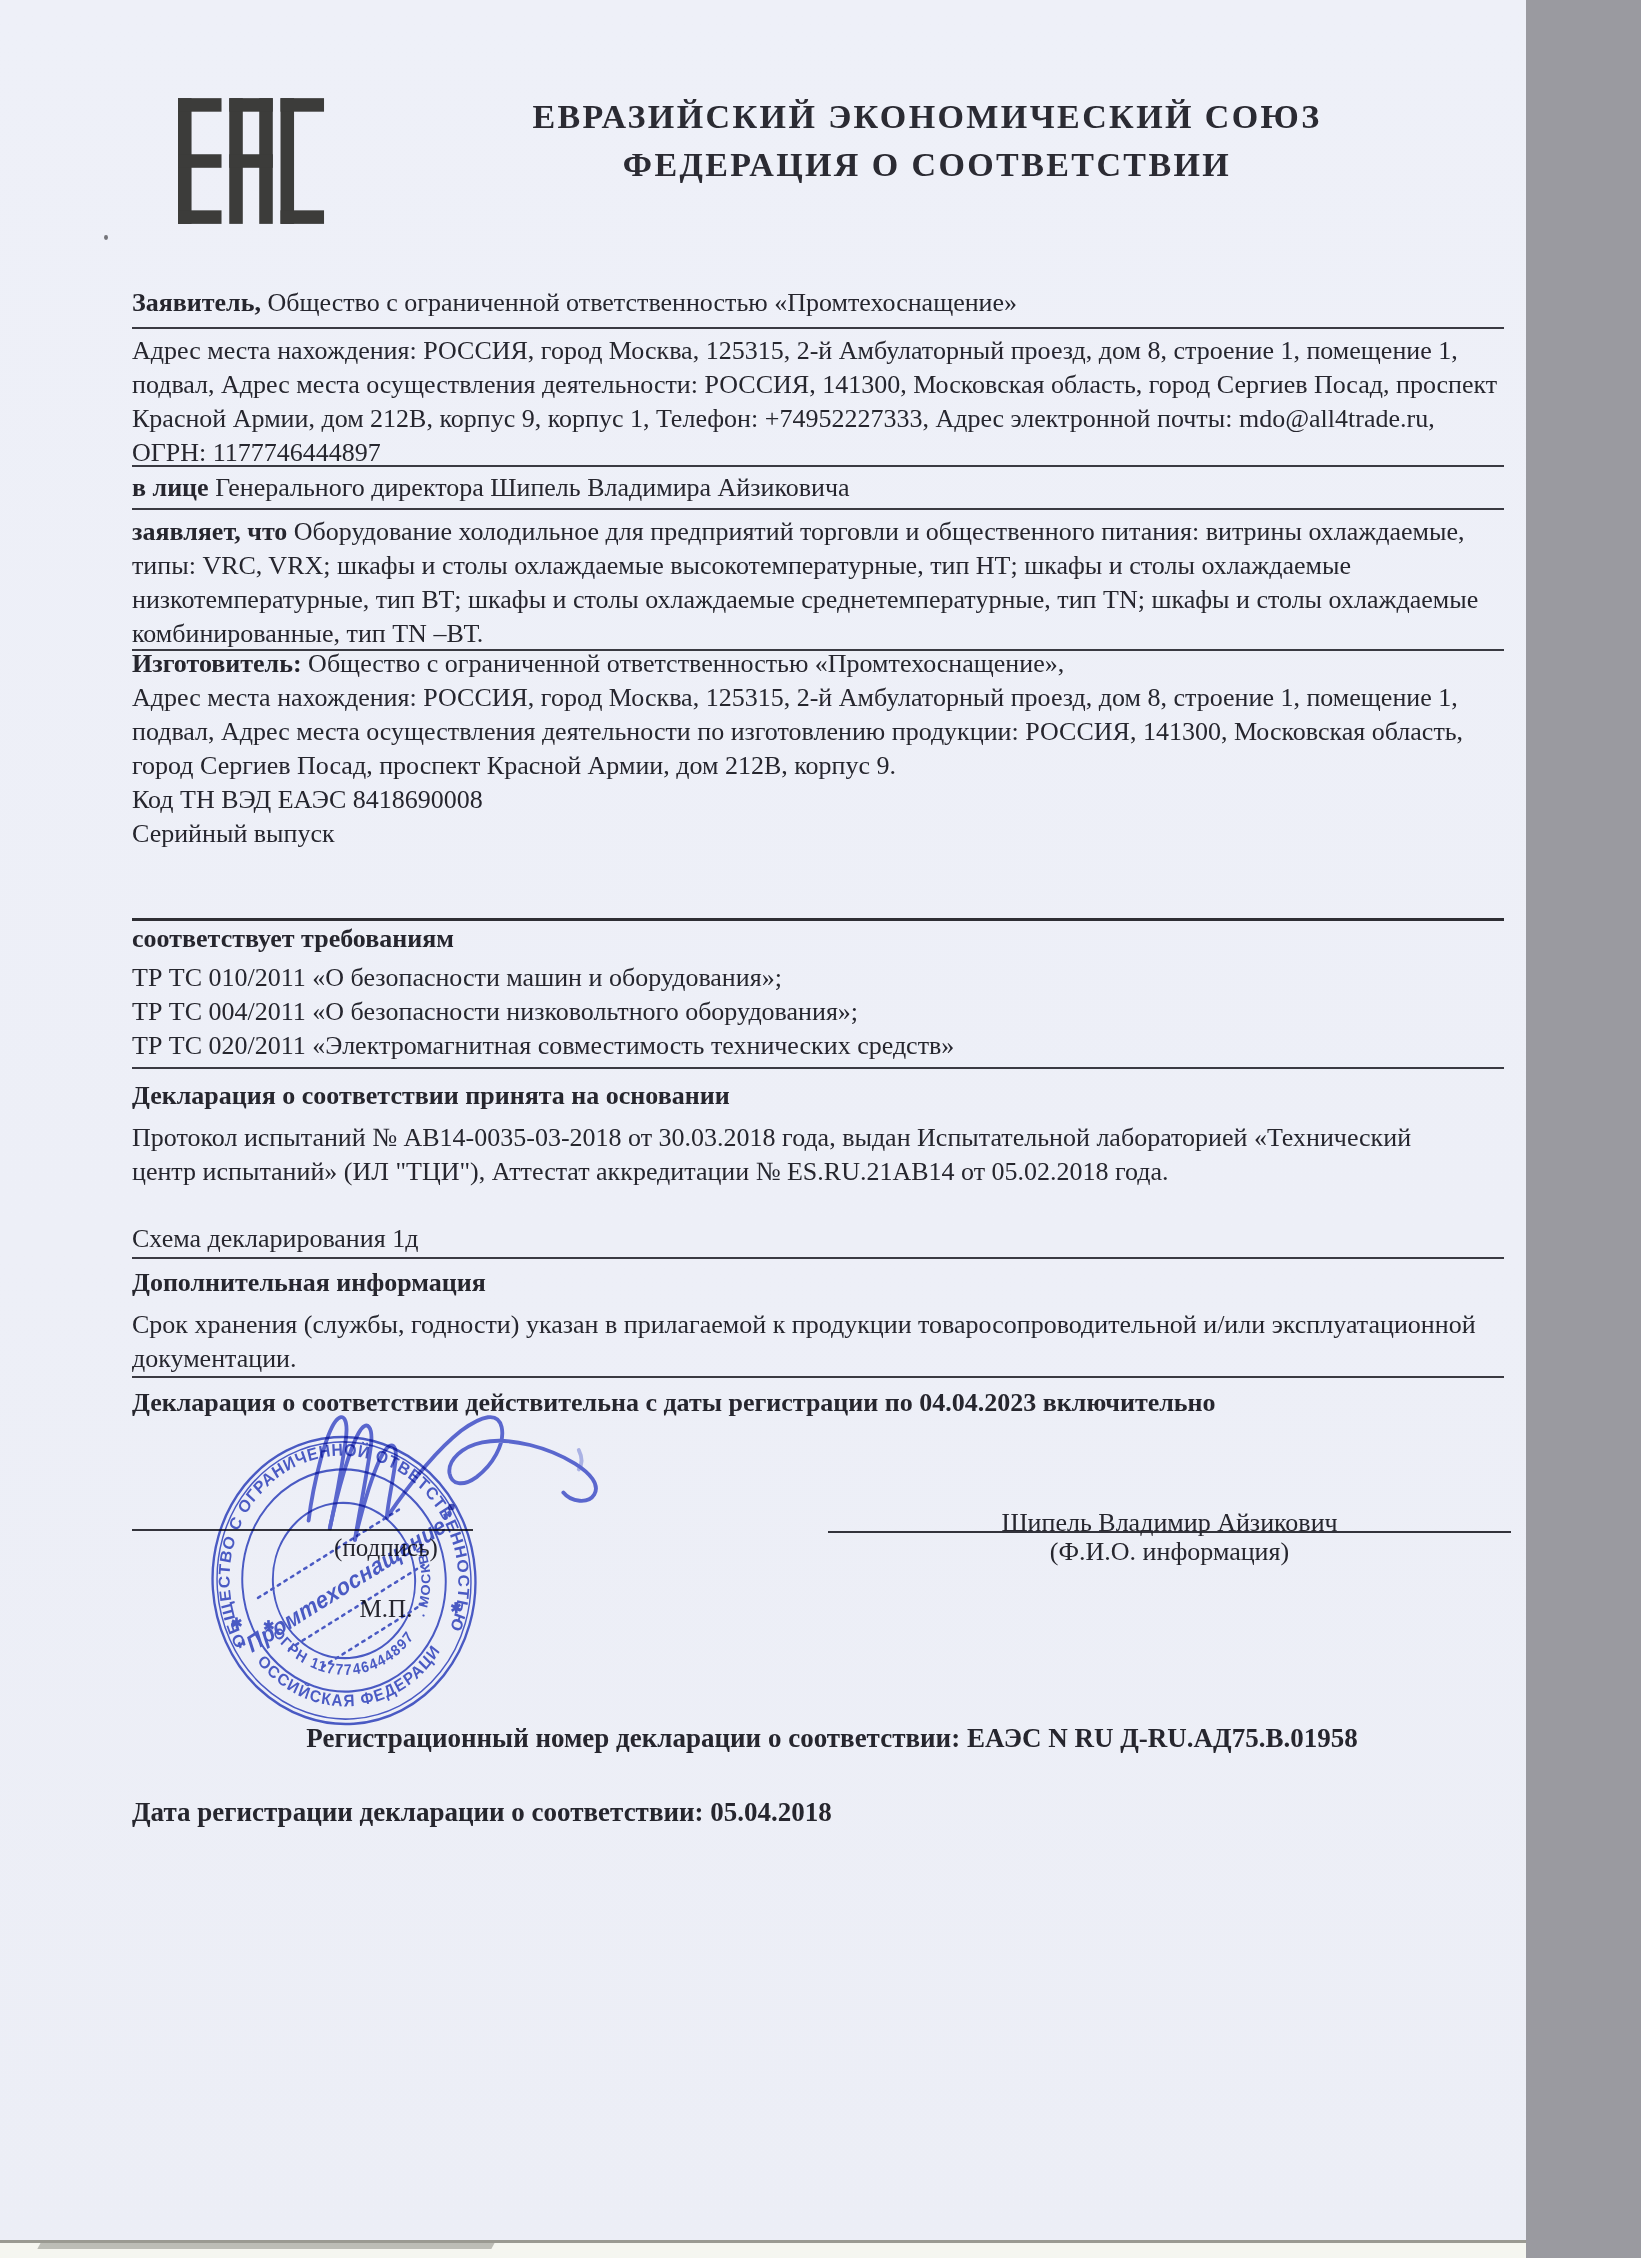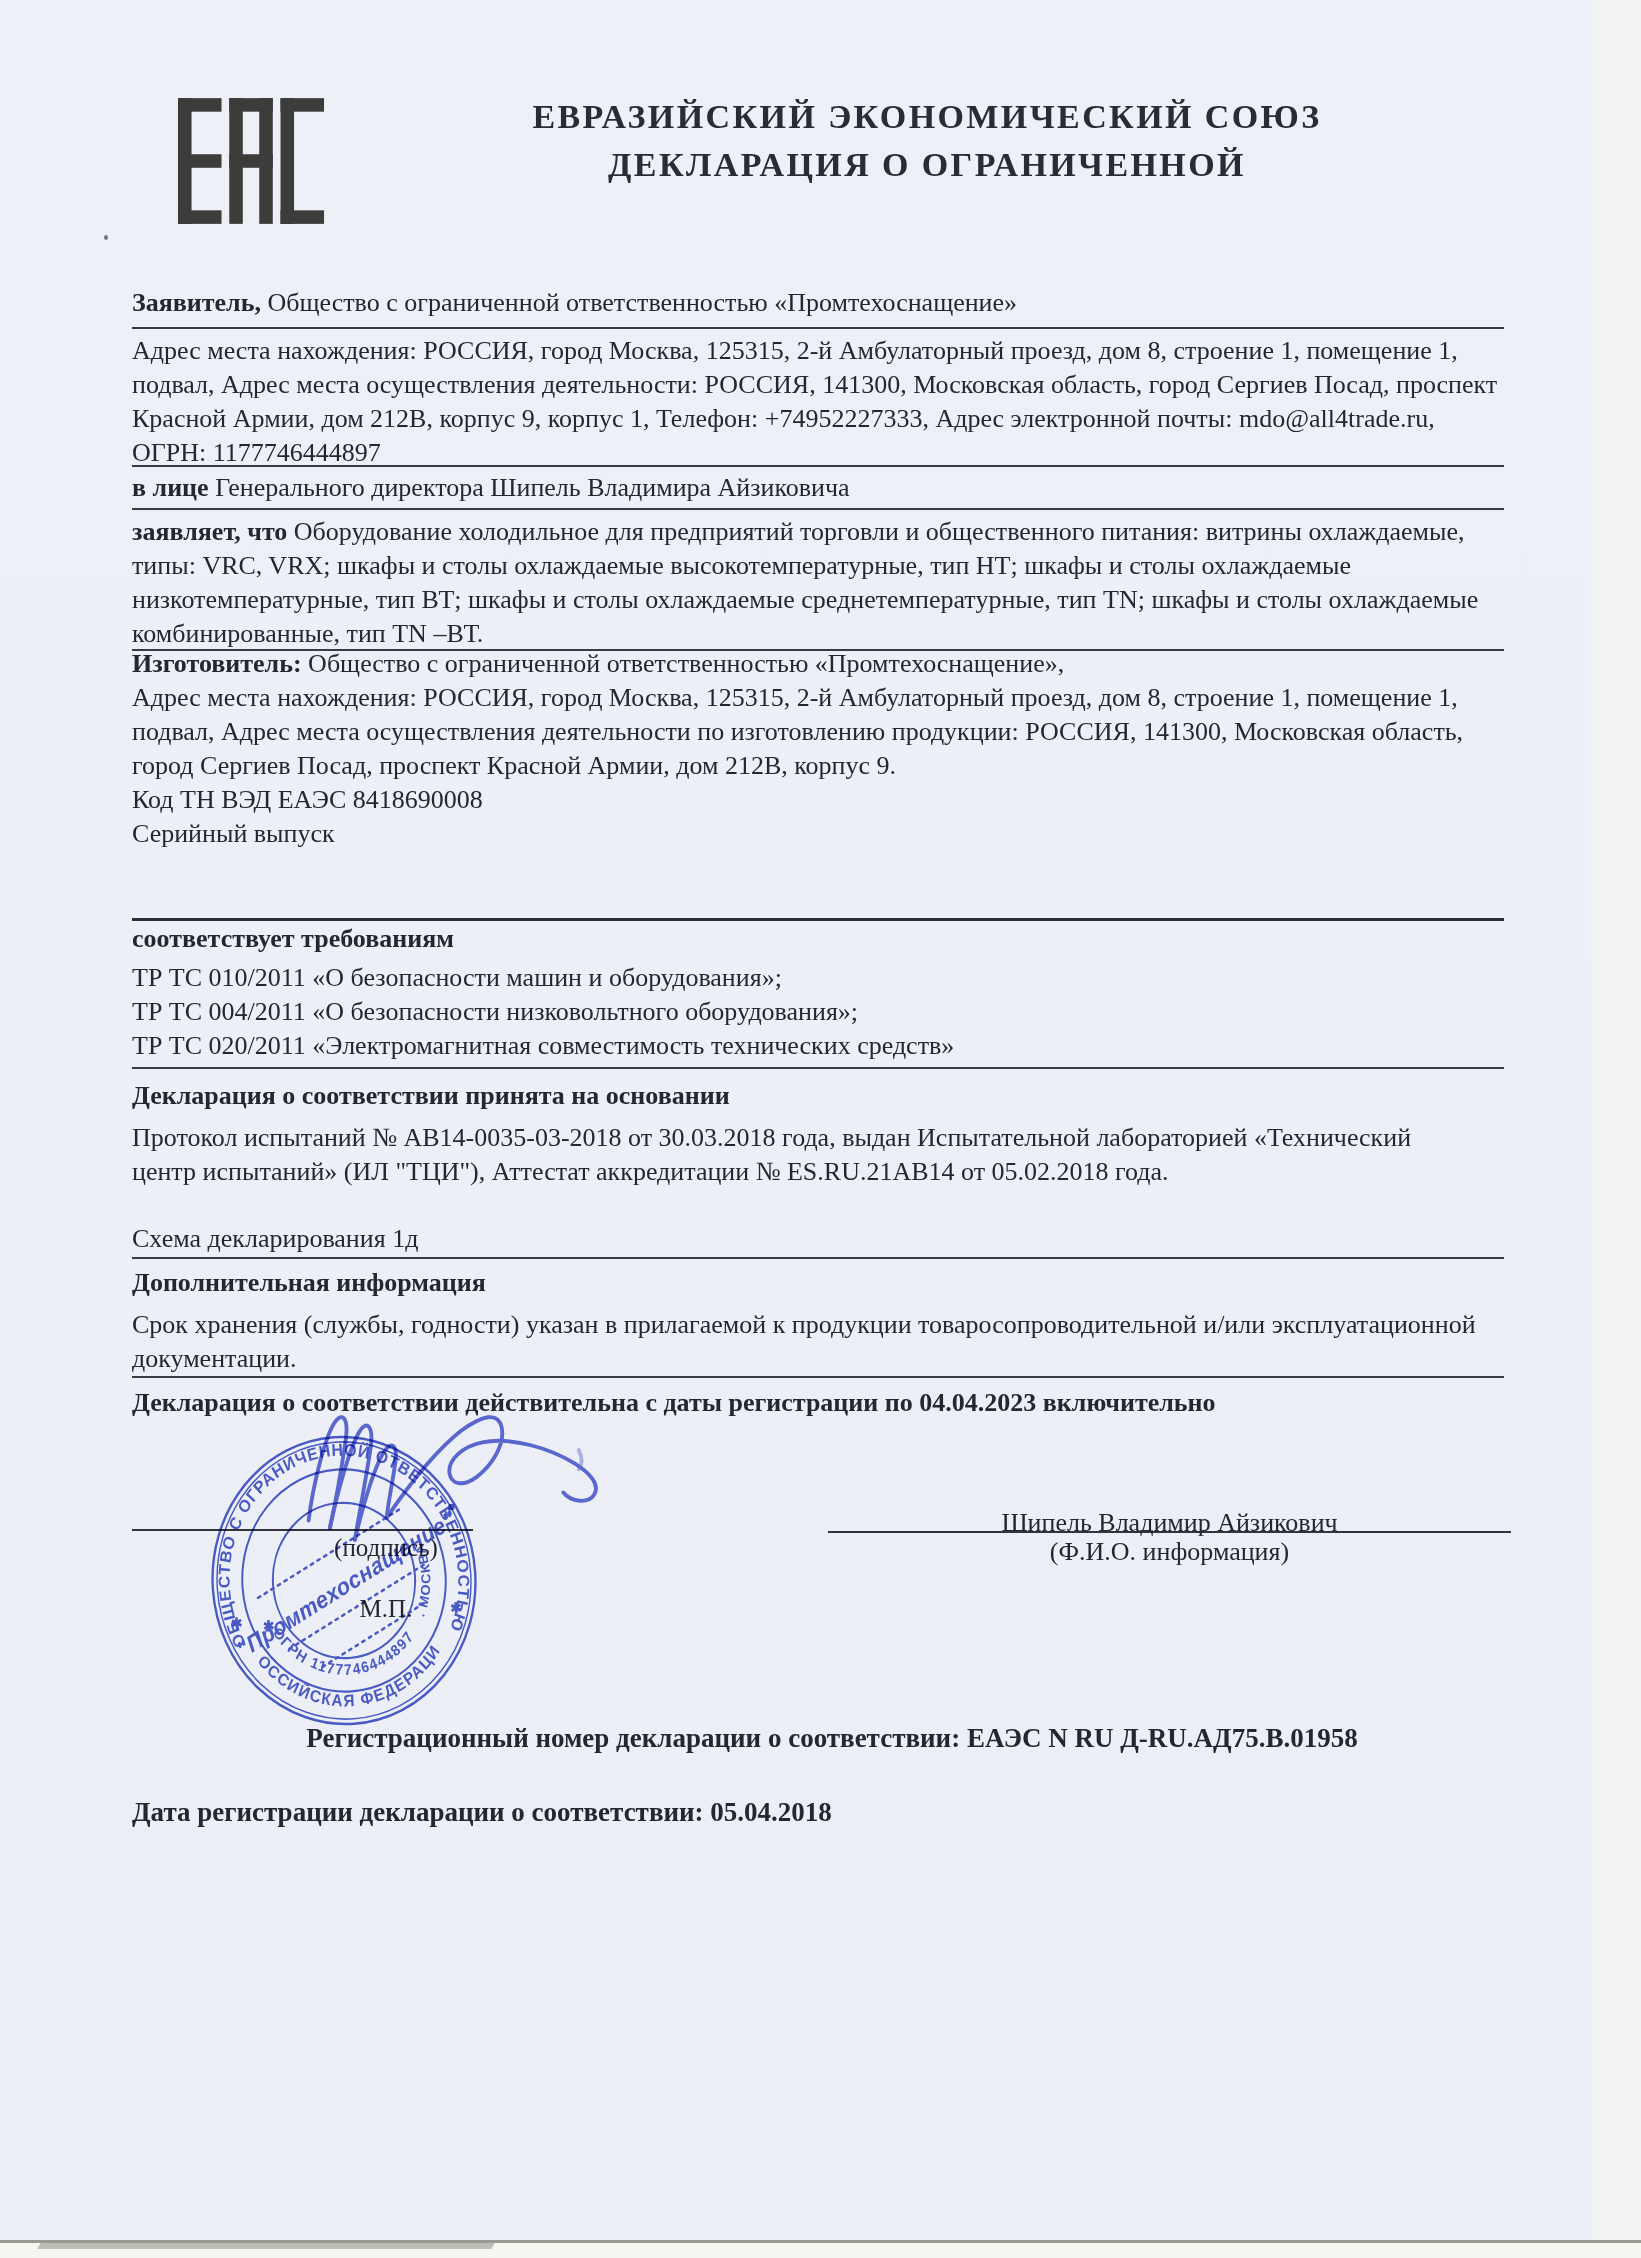--- a/index.html
+++ b/index.html
@@ -1,17 +1,17 @@
 <!DOCTYPE html>
 <html><head>
 <meta charset="utf-8">
 <style>
   html,body { margin:0; padding:0; background:#9a9aa0; }
   .page {
-    position:relative; width:1641px; height:2258px; overflow:hidden;
+    position:relative; width:1526px; height:2258px; overflow:hidden;
     background:linear-gradient(180deg,#eef0f8 0%,#edeff7 55%,#eceef6 100%);
     font-family:"Liberation Serif", serif; color:#26262e;
   }
   .right-strip { position:absolute; left:1591px; top:0; width:50px; height:2258px; background:#f2f4ee; opacity:.75; }
   .bottom-edge-line { position:absolute; left:0; top:2240px; width:1641px; height:2.9px; background:#9a9a92; }
   .bottom-strip { position:absolute; left:0; top:2243px; width:1641px; height:15.4px; background:#f5f6f0; }
   .corner-shadow { position:absolute; left:39px; top:2243px; width:454px; height:5.8px; background:#83837c; opacity:.5; transform:skewX(-28deg); }
   .speck { position:absolute; left:104px; top:235px; width:3.9px; height:4.8px; background:#55555a; border-radius:50%; opacity:.8; }
 
   .eac-logo { position:absolute; left:178px; top:98px; }
@@ -73,21 +73,21 @@
       <rect x="53" y="0" width="45" height="14"></rect>
         <rect x="53" y="58" width="45" height="14"></rect>
       <rect x="106" y="0" width="14" height="130"></rect>
         <rect x="106" y="0" width="45" height="14"></rect>
       <rect x="106" y="116" width="45" height="14"></rect>
     </g>
   </svg>
 
   <div class="title">
     <div>ЕВРАЗИЙСКИЙ ЭКОНОМИЧЕСКИЙ СОЮЗ</div>
-    <div>ДЕКЛАРАЦИЯ О ОГРАНИЧЕННОЙ</div>
+    <div>ФЕДЕРАЦИЯ О СООТВЕТСТВИИ</div>
   </div>
 
   <div class="para" style="top:286px;">
     <span class="b">Заявитель,</span>
     <span>Общество с ограниченной ответственностью «Промтехоснащение»</span>
   </div>
   <div class="rule" style="top:327px;"></div>
 
   <div class="para" style="top:334px; width:1381px;">Адрес места нахождения: РОССИЯ, город Москва, 125315, 2-й Амбулаторный проезд, дом 8, строение 1, помещение 1, подвал, Адрес места осуществления деятельности: РОССИЯ, 141300, Московская область, город Сергиев Посад, проспект Красной Армии, дом 212В, корпус 9, корпус 1, Телефон: +74952227333, Адрес электронной почты: mdo@all4trade.ru, ОГРН: 1177746444897</div>
   <div class="rule" style="top:465px;"></div>

